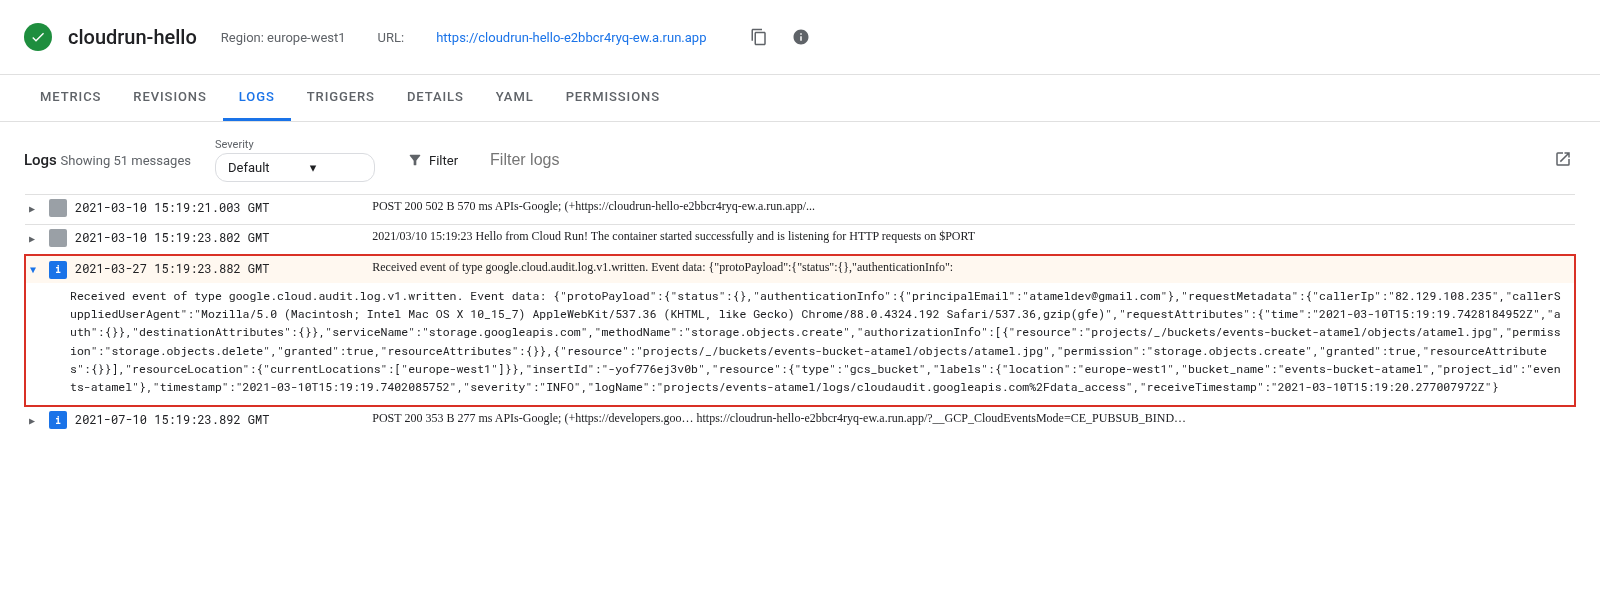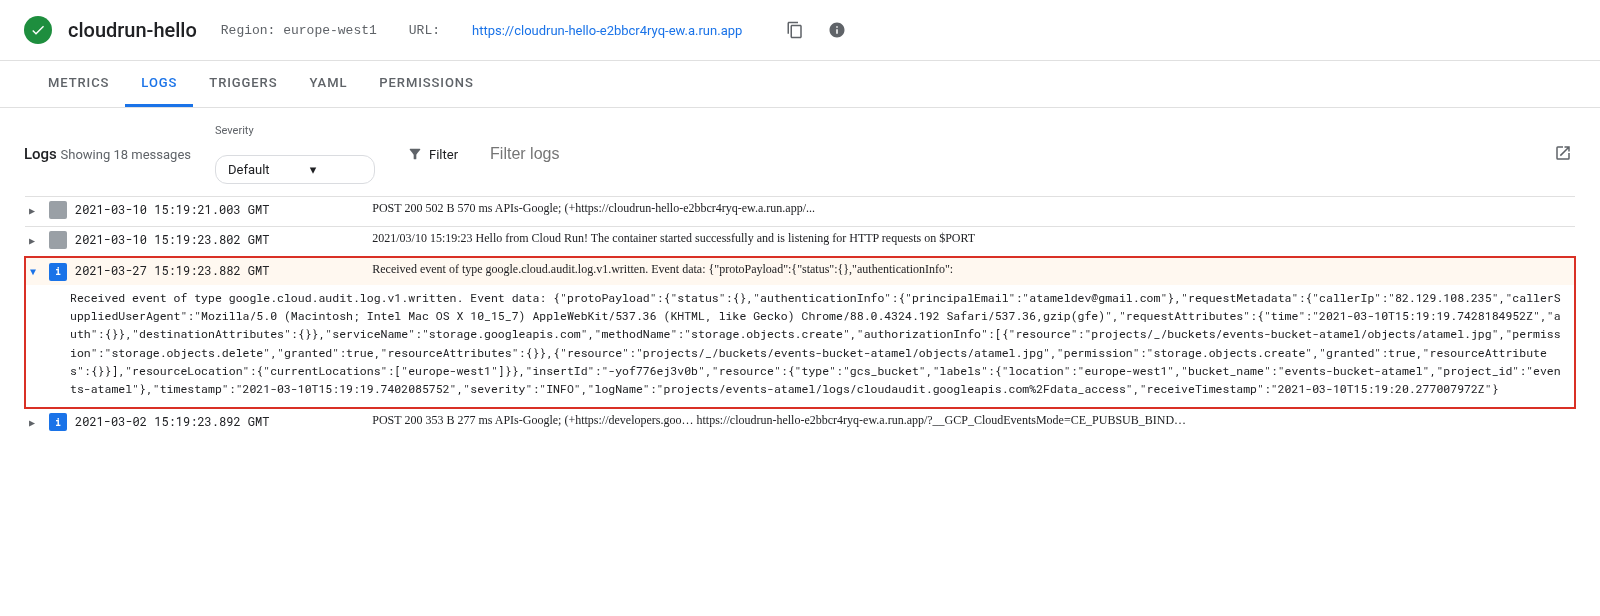--- a/index.html
+++ b/index.html
@@ -2,21 +2,21 @@
 <html><head>
   <meta charset="utf-8">
   <style>
     * { box-sizing: border-box; margin: 0; padding: 0; }
     body { font-family: 'Google Sans', Roboto, Arial, sans-serif; background: #fff; color: #202124; font-size: 13px; }
 
     
     .header {
       display: flex;
       align-items: center;
-      padding: 16px 24px;
+      padding: 23px 24px;
       border-bottom: 1px solid #e0e0e0;
       gap: 16px;
     }
     .header-check {
       width: 28px; height: 28px;
       background: #1e8e3e;
       border-radius: 50%;
       display: flex; align-items: center; justify-content: center;
       flex-shrink: 0;
     }
@@ -24,42 +24,41 @@
     .service-name {
       font-size: 20px;
       font-weight: 500;
       color: #202124;
       margin-right: 8px;
     }
     .region-label {
       font-size: 13px;
       color: #5f6368;
       margin-right: 16px;
-      font-family: Liberation Mono, monospace;
     }
     .url-label {
       font-size: 13px;
       color: #1a73e8;
       text-decoration: none;
       margin-right: 24px;
     }
     .icon-btn {
       background: none;
       border: none;
       cursor: pointer;
       padding: 4px;
       color: #5f6368;
       display: flex; align-items: center;
       border-radius: 4px;
     }
 
     
     .tabs {
       display: flex;
-      padding: 0 32px;
+      padding: 0 24px;
       border-bottom: 1px solid #e0e0e0;
     }
     .tab {
       padding: 14px 16px;
       font-size: 13px;
       font-weight: 500;
       color: #5f6368;
       letter-spacing: 0.07em;
       cursor: pointer;
       border-bottom: 3px solid transparent;
@@ -105,21 +104,20 @@
       align-items: center;
       border: 1px solid #dadce0;
       border-radius: 12px;
       padding: 6px 12px;
       font-size: 13px;
       color: #202124;
       background: #fff;
       cursor: pointer;
       gap: 40px;
       min-width: 160px;
-      margin-top: 16px;
     }
     .filter-btn {
       display: flex;
       align-items: center;
       gap: 6px;
       font-size: 13px;
       color: #202124;
       cursor: pointer;
       padding: 6px 8px;
       border-radius: 4px;
@@ -213,31 +211,33 @@
   </button>
   <button class="icon-btn" title="Info">
     <svg width="18" height="18" viewBox="0 0 24 24" fill="#5f6368">
         <path d="M12 2C6.48 2 2 6.48 2 12s4.48 10 10 10 10-4.48 10-10S17.52 2 12 2zm1 15h-2v-6h2v6zm0-8h-2V7h2v2z"></path>
       </svg>
   </button>
 </div>
 
 <nav class="tabs">
   <a class="tab" href="#">METRICS</a>
+  <a class="tab" href="#">REVISIONS</a>
   <a class="tab active" href="#">LOGS</a>
   <a class="tab" href="#">TRIGGERS</a>
+  <a class="tab" href="#">DETAILS</a>
   <a class="tab" href="#">YAML</a>
   <a class="tab" href="#">PERMISSIONS</a>
 </nav>
 
 <div class="logs-container">
   <div class="logs-toolbar">
     <span>
       <span class="logs-title">Logs </span>
-      <span class="logs-count">Showing 18 messages</span>
+      <span class="logs-count">Showing 51 messages</span>
     </span>
     <div class="severity-group">
       <span class="severity-label">Severity</span>
       <div class="severity-select">
         <span>Default</span>
         <span>▾</span>
       </div>
     </div>
     <div class="filter-btn">
       <svg width="16" height="16" viewBox="0 0 24 24" fill="#5f6368">
@@ -294,18 +294,18 @@
         </td>
       </tr>
 
       <tr class="log-row">
         <td class="expand-cell">
           <span class="expand-arrow">▶</span>
         </td>
         <td style="width:22px;">
           <span class="severity-icon severity-info">i</span>
         </td>
-        <td class="log-timestamp">2021-03-02 15:19:23.892 GMT</td>
+        <td class="log-timestamp">2021-07-10 15:19:23.892 GMT</td>
         <td class="log-message log-message-truncated">POST  200  353 B  277 ms  APIs-Google; (+https://developers.goo…   https://cloudrun-hello-e2bbcr4ryq-ew.a.run.app/?__GCP_CloudEventsMode=CE_PUBSUB_BIND…</td>
       </tr>
     </tbody>
   </table>
 </div>
 
 </body></html>

